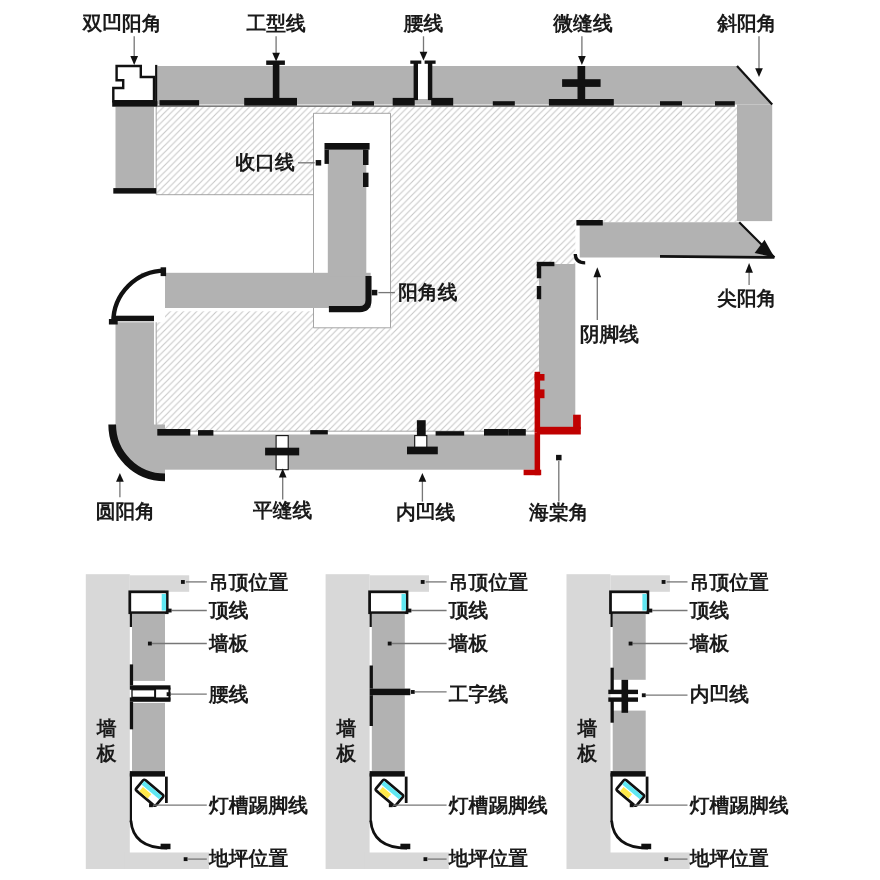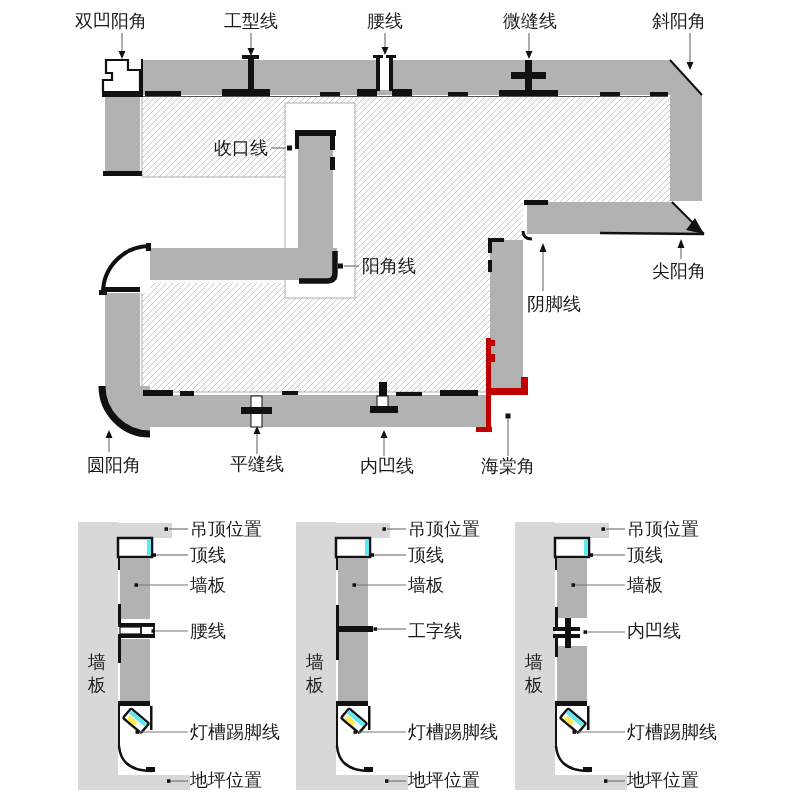--- a/index.html
+++ b/index.html
@@ -1,17 +1,17 @@
 <!DOCTYPE html>
 <html><head>
 <meta charset="utf-8">
 <style>
   html,body{margin:0;padding:0;background:#fff;}
   #stage{position:relative;width:800px;height:800px;background:#fff;overflow:hidden;
-         font-family:"Liberation Sans","DejaVu Sans",sans-serif;}
+         font-family:"Liberation Sans","DejaVu Sans",sans-serif;font-weight:bold;}
   svg{position:absolute;left:0;display:block;}
   #plan-svg{top:0;}
   #sections-svg{top:490px;}
   text{font-family:"Liberation Sans","DejaVu Sans",sans-serif;fill:#1a1a1a;font-size:18px;}
   .leader{stroke:#777;stroke-width:1.2;fill:none;}
   .dot{fill:#111;}
   .arrow{fill:#111;}
   .band{fill:#b2b2b2;}
   .lt{fill:#d8d8d8;}
   .blk{fill:#111;}

